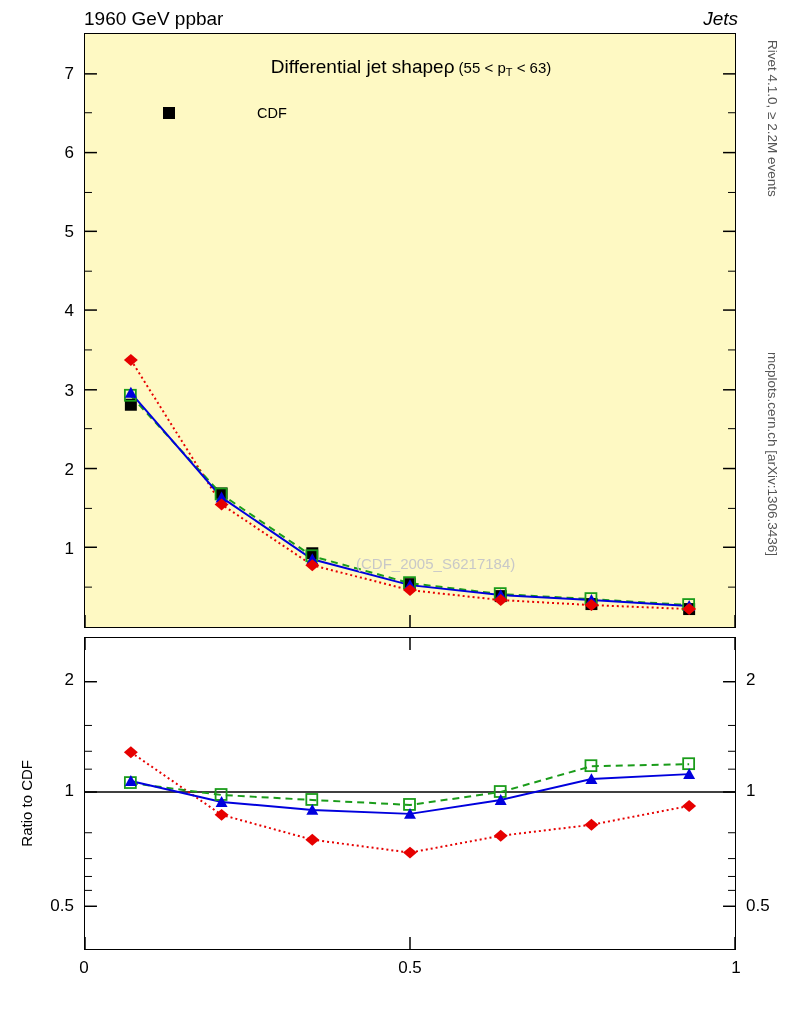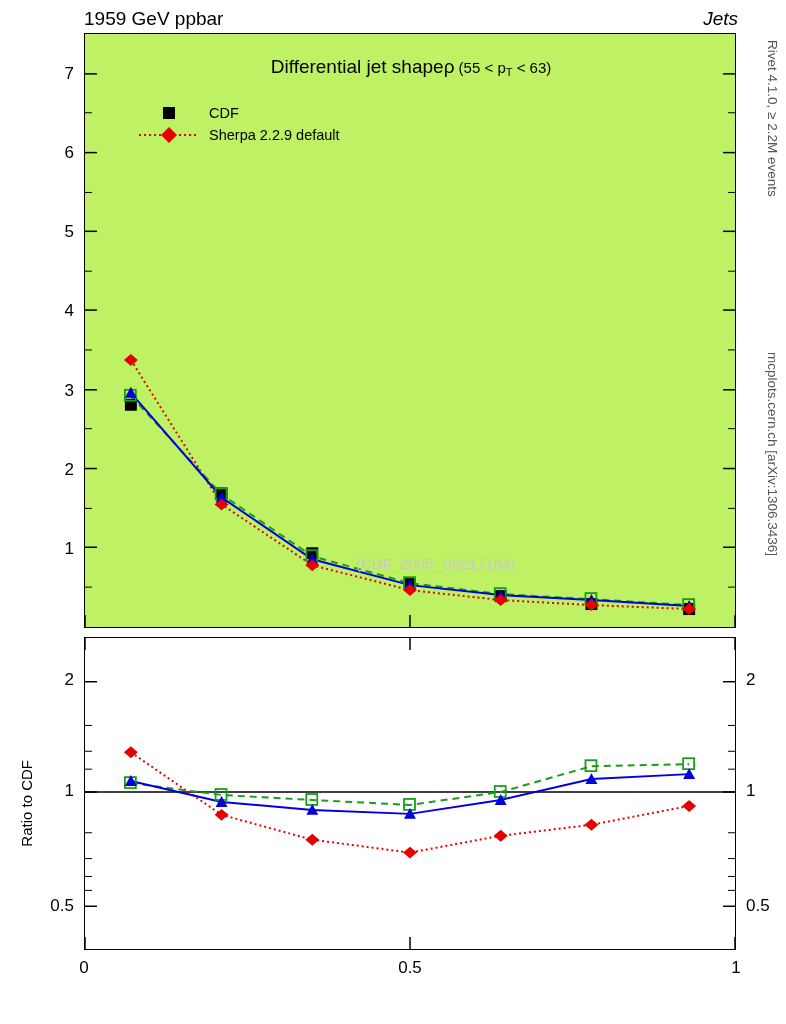--- a/index.html
+++ b/index.html
@@ -42,21 +42,21 @@
 
   
   #main-panel {
     position: absolute;
     left: 84px;
     top: 33px;
     width: 652px;
     height: 595px;
     border: 1.5px solid #000;
     box-sizing: border-box;
-    background: #bef264;
+    background: #fef9c3;
   }
   #ratio-panel {
     position: absolute;
     left: 84px;
     top: 637px;
     width: 652px;
     height: 313px;
     border: 1.5px solid #000;
     box-sizing: border-box;
     background: #fff;
@@ -89,20 +89,21 @@
     position: absolute;
     left: 52px;
     top: 68px;
     font-size: 14.5px;
     line-height: 22px;
   }
   .leg-row {
     display: flex;
     align-items: flex-end;
     height: 22px;
+    gap: 48px;
   }
   .leg-mark {
     width: 64px;
     height: 22px;
     position: relative;
     flex: 0 0 64px;
   }
   .leg-text { padding-left: 8px; white-space: nowrap; }
 
   
@@ -135,21 +136,21 @@
     top: 555px;
     white-space: nowrap;
     text-align: center;
   }
 </style>
 </head>
 <body>
 
 <div class="plot-root">
 
-  <div class="hdr" id="hdr-left">1959 GeV ppbar</div>
+  <div class="hdr" id="hdr-left">1960 GeV ppbar</div>
   <div class="hdr" id="hdr-right">Jets</div>
 
   <div class="side-label" id="side-rivet">Rivet 4.1.0, ≥ 2.2M events</div>
   <div class="side-label" id="side-arxiv">mcplots.cern.ch [arXiv:1306.3436]</div>
 
   <div id="main-panel">
 
     <div class="title-main">
       <span>Differential jet shape</span><span>ρ</span><span class="sub"> (55 &lt; p</span><span class="subsub">T</span><span class="sub"> &lt; 63)</span>
     </div>
@@ -244,29 +245,20 @@
 
     <div id="legend">
       <div class="leg-row">
         <span class="leg-mark">
           <svg width="64" height="22" viewBox="0 0 64 22">
               <rect x="26" y="5" width="12" height="12" fill="#000"></rect>
             </svg>
         </span>
         <span class="leg-text">CDF</span>
       </div>
-      <div class="leg-row">
-        <span class="leg-mark">
-          <svg width="64" height="22" viewBox="0 0 64 22">
-            <line x1="2" y1="11" x2="62" y2="11" stroke="#e60000" stroke-width="2" stroke-dasharray="2,3"></line>
-            <polygon points="32,3 40,11 32,19 24,11" fill="#e60000"></polygon>
-          </svg>
-        </span>
-        <span class="leg-text">Sherpa 2.2.9 default</span>
-      </div>
     </div>
   </div>
 
   <div class="tick-lbl" style="left:34px; top:539px; width:40px;">1</div>
   <div class="tick-lbl" style="left:34px; top:460px; width:40px;">2</div>
   <div class="tick-lbl" style="left:34px; top:381px; width:40px;">3</div>
   <div class="tick-lbl" style="left:34px; top:301px; width:40px;">4</div>
   <div class="tick-lbl" style="left:34px; top:222px; width:40px;">5</div>
   <div class="tick-lbl" style="left:34px; top:143px; width:40px;">6</div>
   <div class="tick-lbl" style="left:34px; top:64px; width:40px;">7</div>

